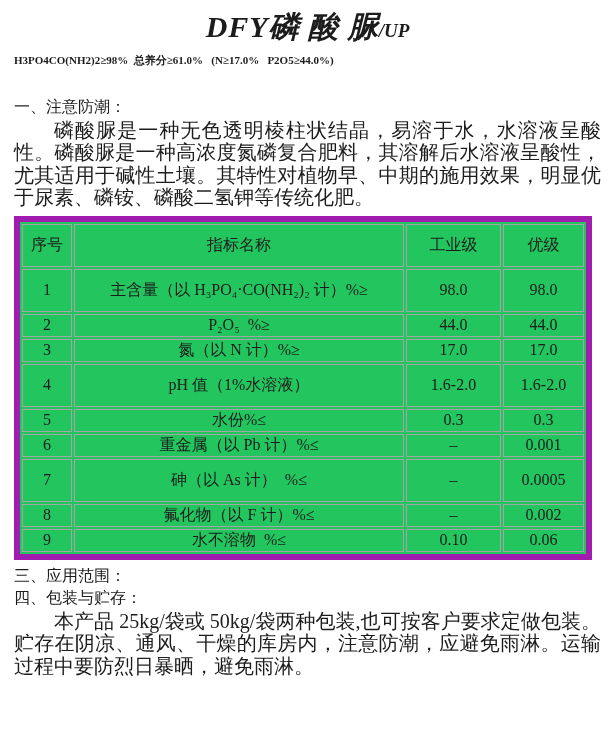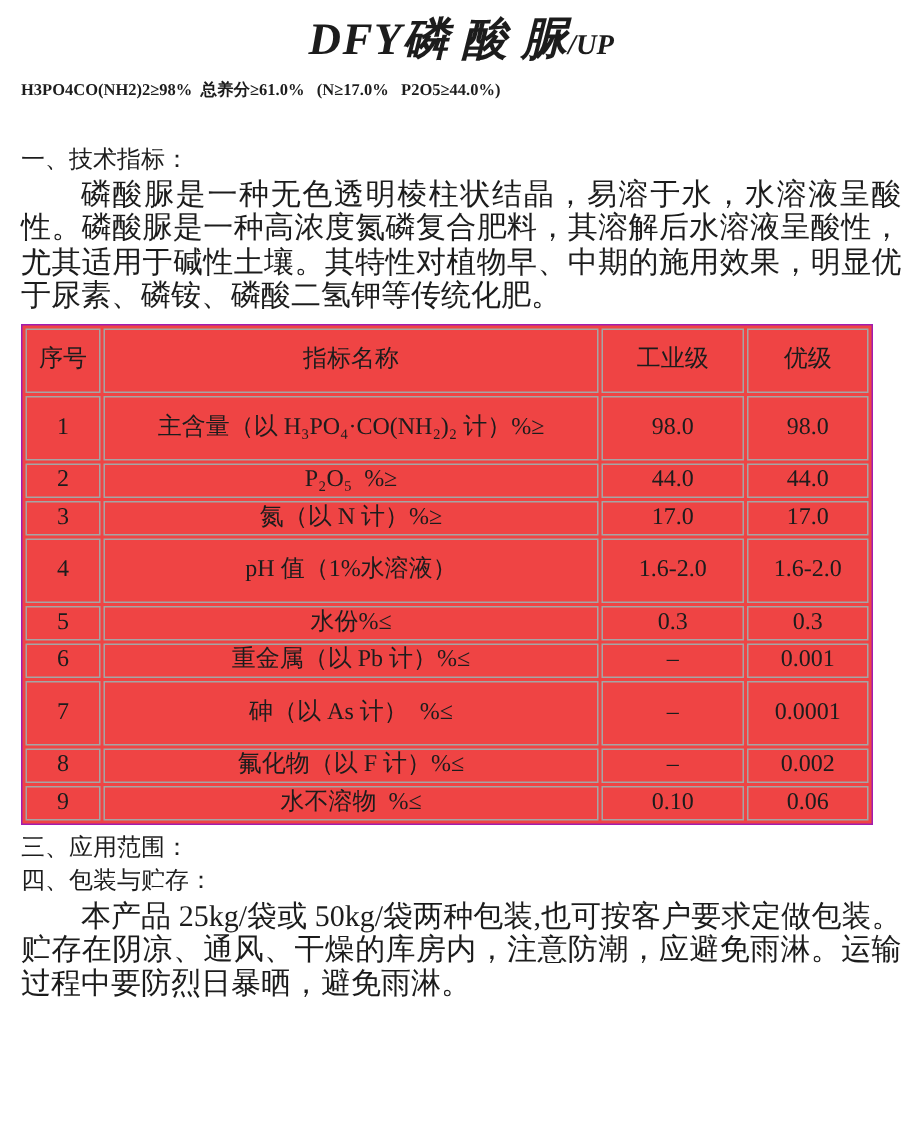--- a/index.html
+++ b/index.html
@@ -45,24 +45,24 @@
     text-align: justify;
     text-indent: 2em;
     white-space: pre-wrap;
   }
 
   .spec-table {
     margin-top: 7px;
     margin-bottom: 5px;
     border-collapse: separate;
     border-spacing: 2px;
-    border: 1px solid #a21caf;
+    border: 6px solid #a21caf;
     table-layout: fixed;
     width: 556px;
-    background: #ef4444;
+    background: #22c55e;
   }
   .spec-table th, .spec-table td {
     border: 1px solid #a5a5a5;
     text-align: center;
     vertical-align: middle;
     font-size: 16px;
     font-weight: normal;
     padding: 0 1px;
     height: 21px;
     line-height: 20px;
@@ -73,21 +73,21 @@
 </style>
 </head>
 <body>
 
 <div class="page">
 
   <h1 class="title"><span>DFY磷 酸 脲</span><span class="title-suffix">/UP</span></h1>
 
   <div class="subtitle">H3PO4CO(NH2)2≥98%  总养分≥61.0%   (N≥17.0%   P2O5≥44.0%)</div>
 
-  <div class="heading heading-performance">一、技术指标：</div>
+  <div class="heading heading-performance">一、注意防潮：</div>
   <p class="para">磷酸脲是一种无色透明棱柱状结晶，易溶于水，水溶液呈酸性。磷酸脲是一种高浓度氮磷复合肥料，其溶解后水溶液呈酸性，尤其适用于碱性土壤。其特性对植物早、中期的施用效果，明显优于尿素、磷铵、磷酸二氢钾等传统化肥。</p>
 
 
   <table class="spec-table">
     <colgroup>
       <col style="width:50px">
       <col style="width:330px">
       <col style="width:95px">
       <col style="width:81px">
     </colgroup>
@@ -133,21 +133,21 @@
         <tr>
           <td>6</td>
           <td>重金属（以 Pb 计）%≤</td>
           <td>–</td>
           <td>0.001</td>
         </tr>
         <tr class="tall">
           <td>7</td>
           <td>砷（以 As 计）  %≤</td>
           <td>–</td>
-          <td>0.0001</td>
+          <td>0.0005</td>
         </tr>
         <tr>
           <td>8</td>
           <td>氟化物（以 F 计）%≤</td>
           <td>–</td>
           <td>0.002</td>
         </tr>
         <tr>
           <td>9</td>
           <td>水不溶物  %≤</td>

